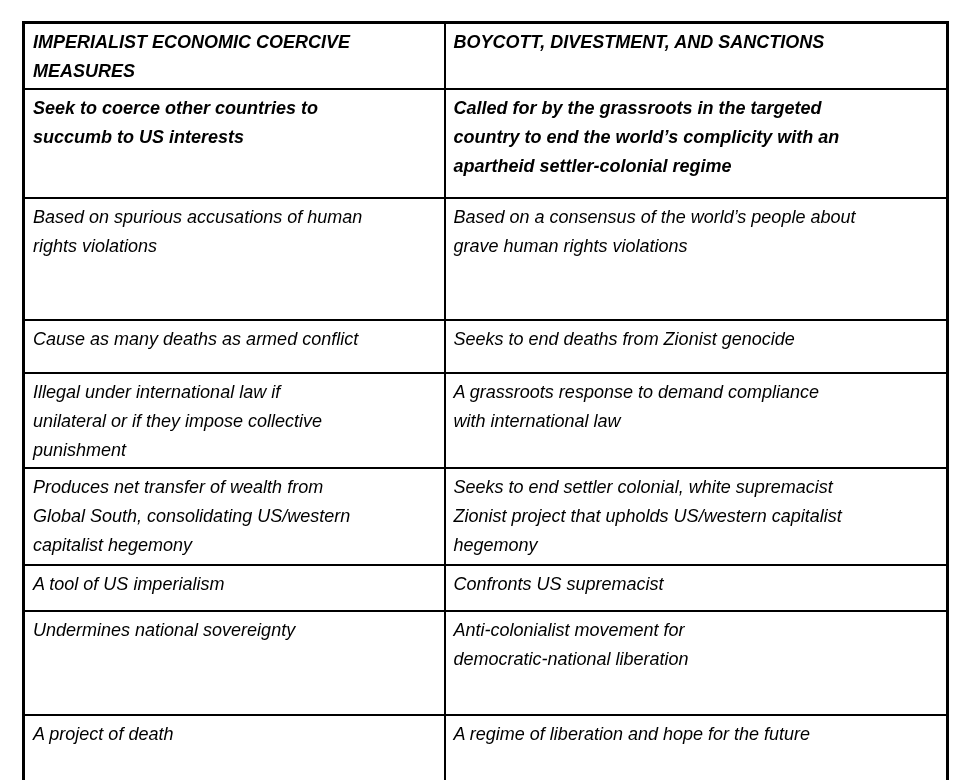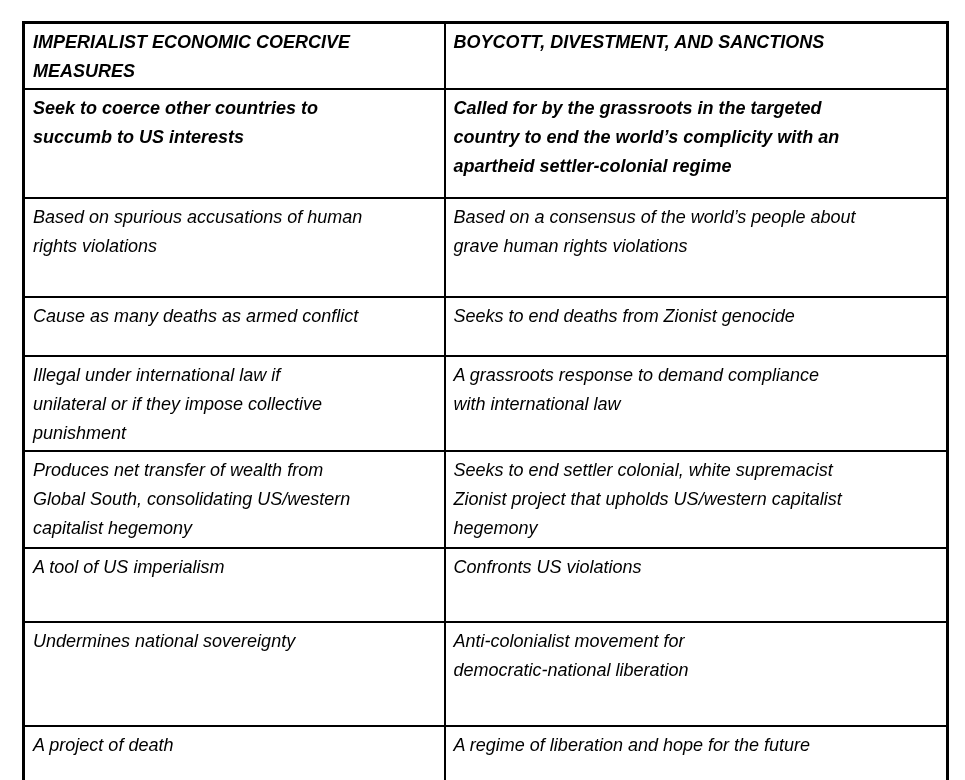--- a/index.html
+++ b/index.html
@@ -36,25 +36,25 @@
     line-height: 29px;
     color: #000000;
     white-space: pre-line;
     overflow: hidden;
   }
   .doc-table th {
     font-weight: bold;
   }
   tr.rh  { height: 61px; }
   tr.r1  { height: 109px; font-weight: bold; }
-  tr.r2  { height: 99px; }
-  tr.r3  { height: 59px; }
+  tr.r2  { height: 122px; }
+  tr.r3  { height: 53px; }
   tr.r4  { height: 89px; }
   tr.r5  { height: 97px; margin-top: 46px; }
-  tr.r6  { height: 74px; }
+  tr.r6  { height: 46px; }
   tr.r7  { height: 104px; margin-top: 24px; }
   tr.r8  { height: 79px; }
 </style>
 </head>
 <body>
 
 <div class="canvas">
   <table class="doc-table">
     <colgroup>
       <col class="c1">
@@ -95,21 +95,21 @@
       <tr class="r5">
         <td>Produces net transfer of wealth from
 Global South, consolidating US/western
 capitalist hegemony</td>
         <td>Seeks to end settler colonial, white supremacist
 Zionist project that upholds US/western capitalist
 hegemony</td>
       </tr>
       <tr class="r6">
         <td>A tool of US imperialism</td>
-        <td>Confronts US violations</td>
+        <td>Confronts US supremacist</td>
       </tr>
       <tr class="r7">
         <td>Undermines national sovereignty</td>
         <td>Anti-colonialist movement for
 democratic-national liberation</td>
       </tr>
       <tr class="r8">
         <td>A project of death</td>
         <td>A regime of liberation and hope for the future</td>
       </tr>

